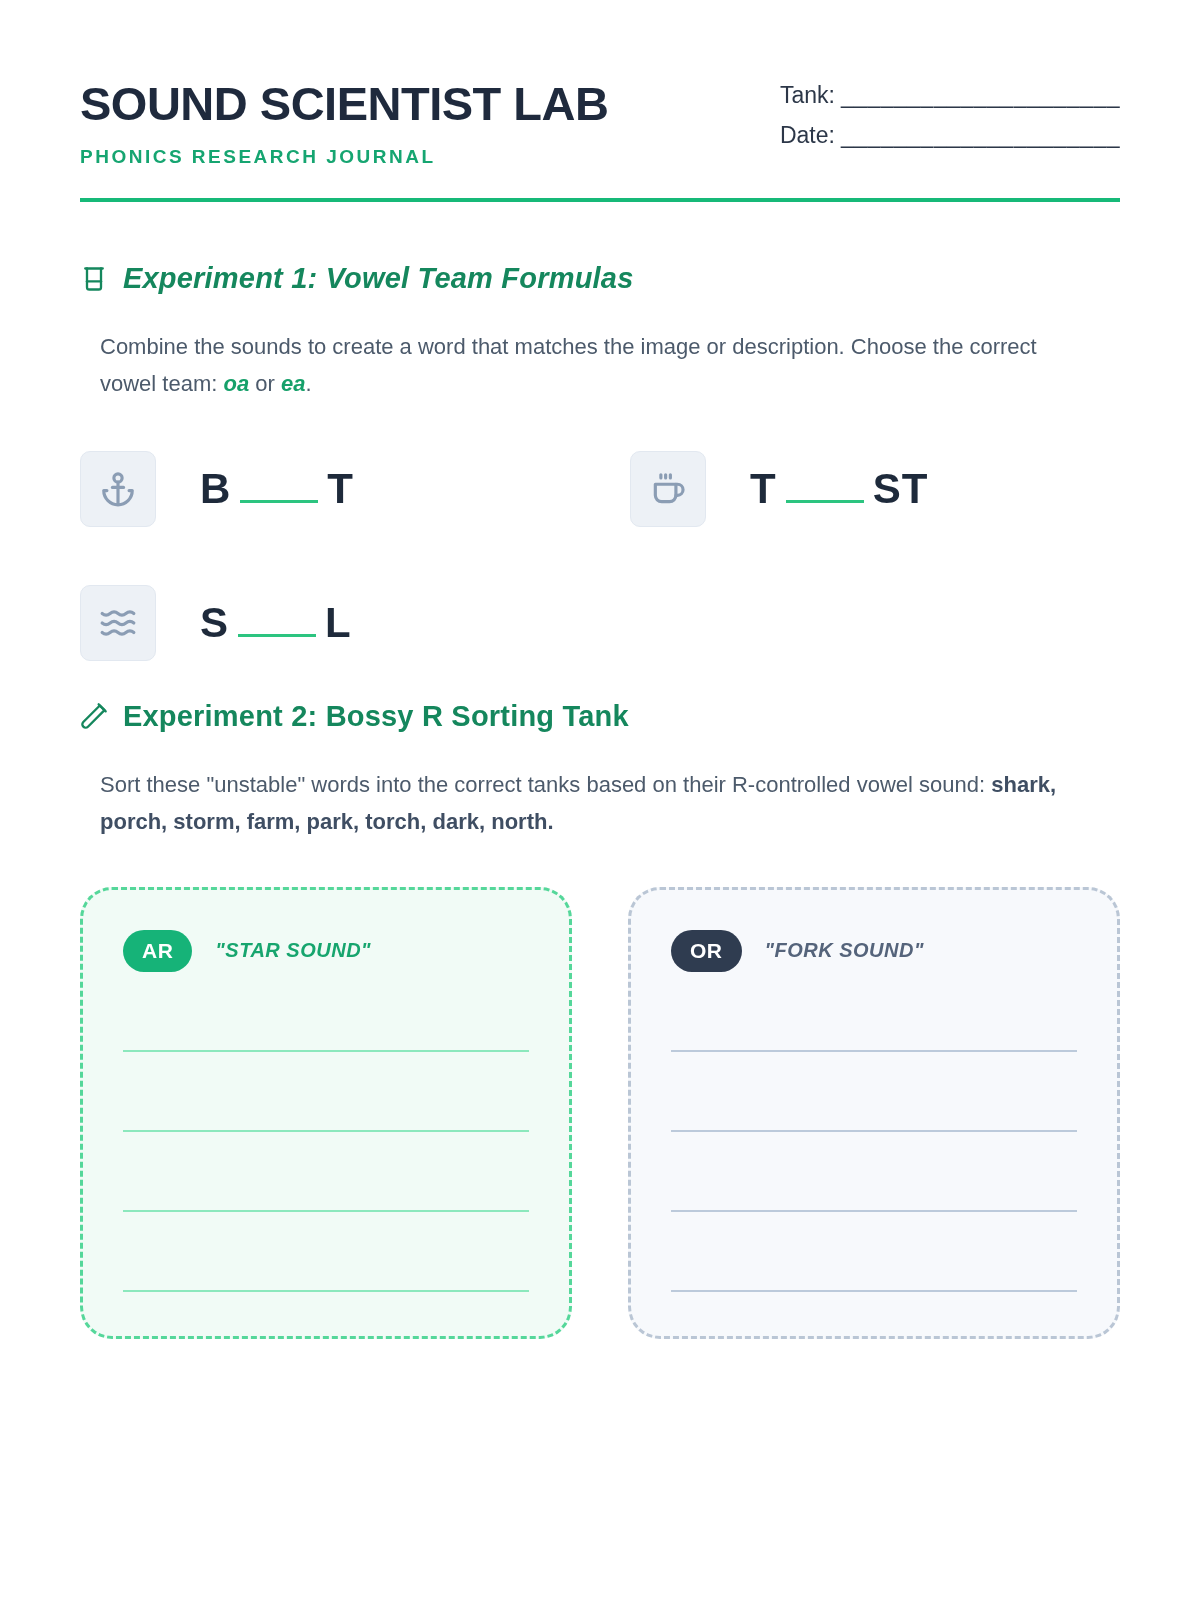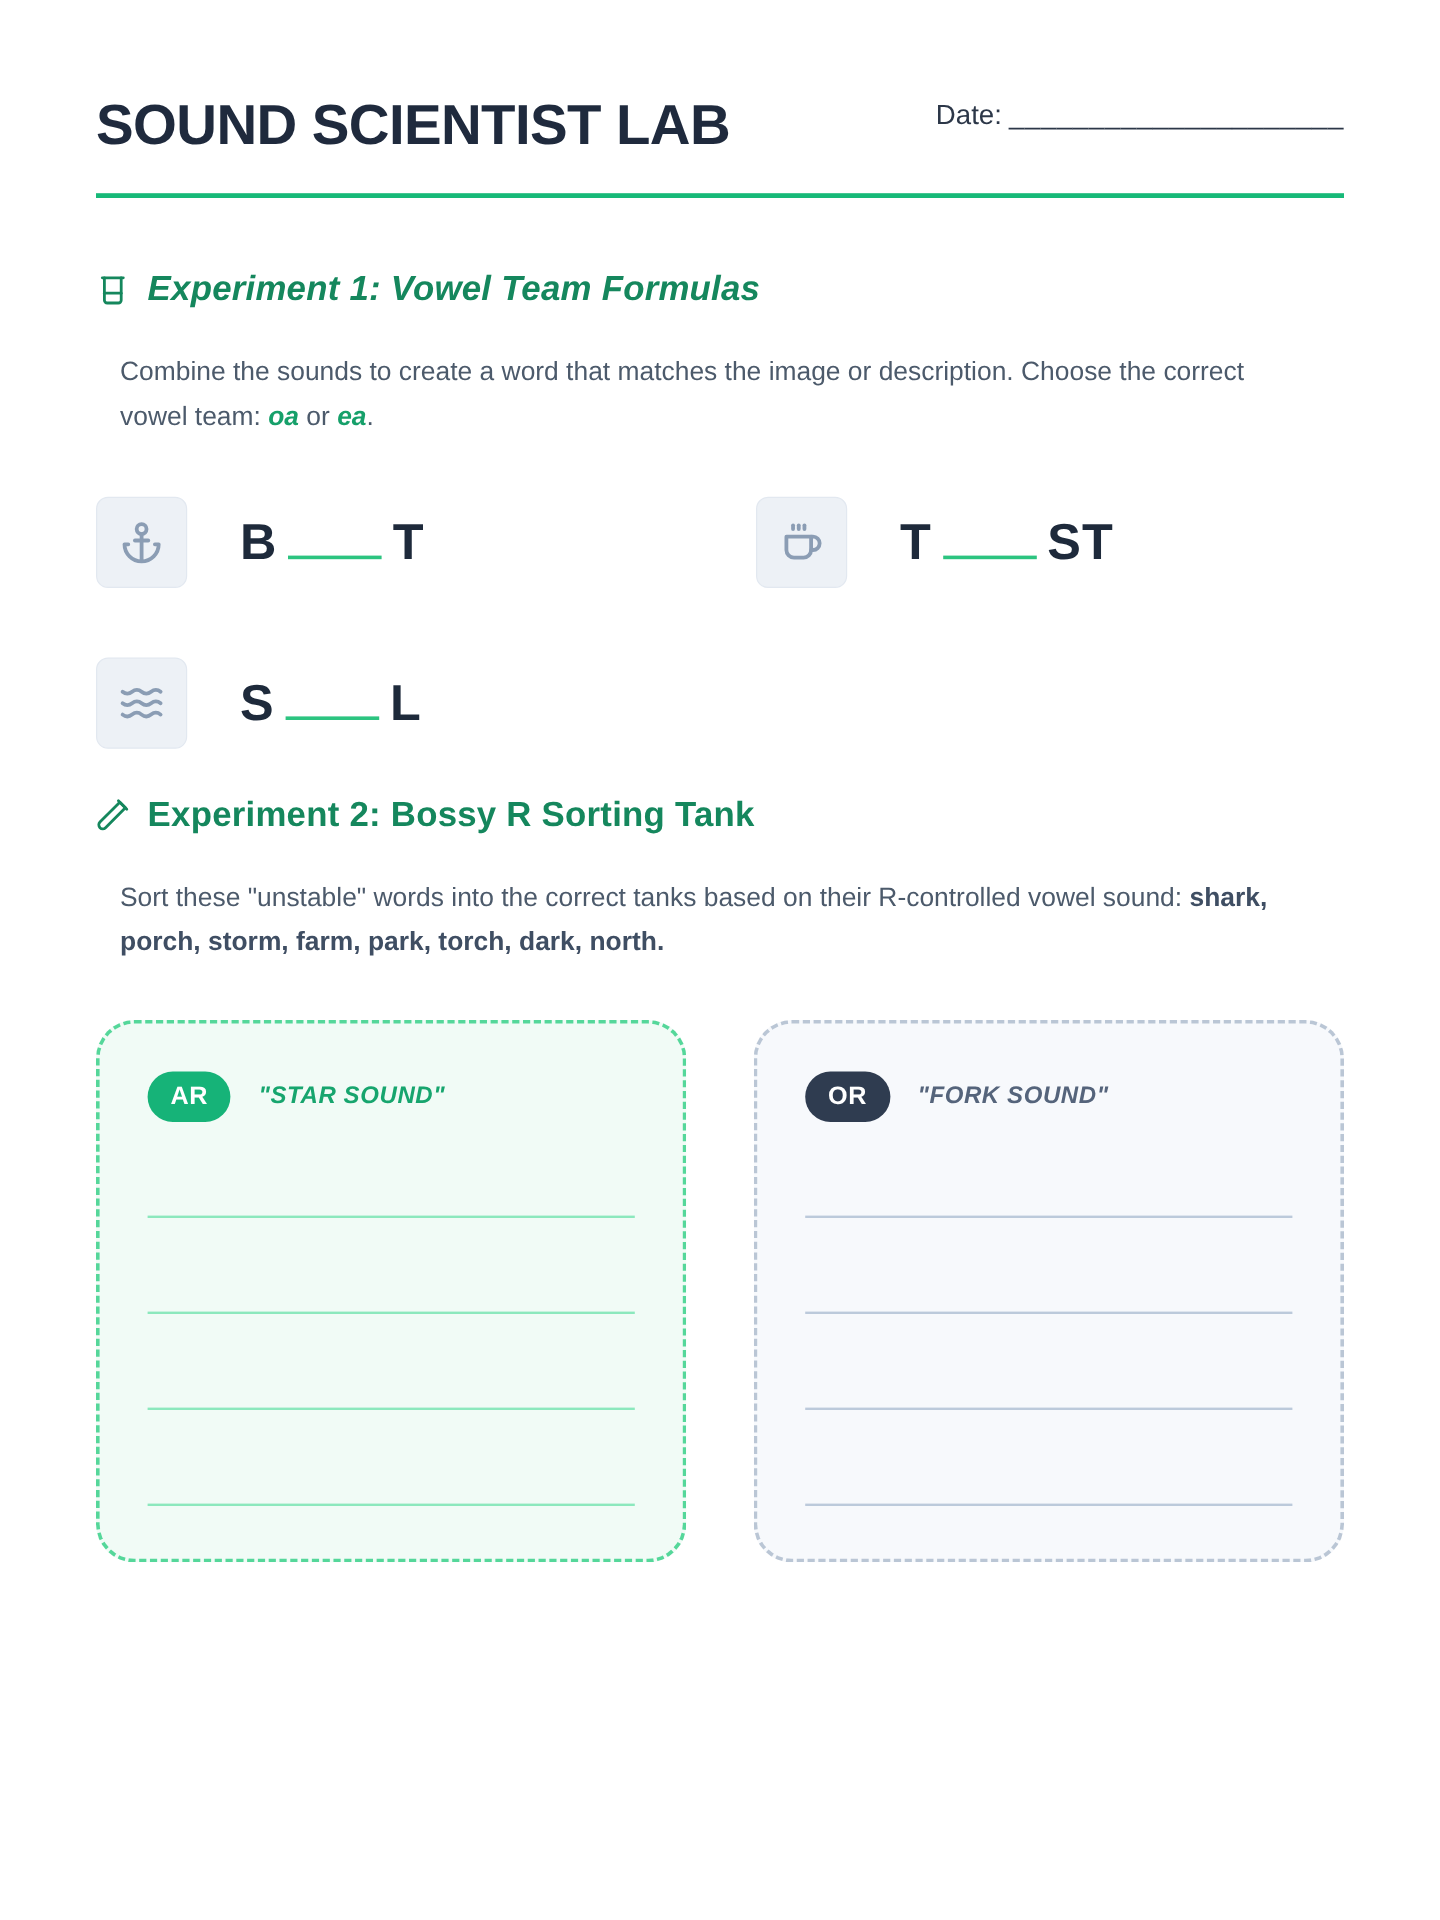--- a/index.html
+++ b/index.html
@@ -91,22 +91,26 @@
   .tank-or .writing-line { border-color: #bccadb; }
 </style>
 </head>
 <body>
 
 <div class="page">
 
   <div class="header">
     <div>
       <div class="page-title">SOUND SCIENTIST LAB</div>
+      <div class="page-subtitle">PHONICS RESEARCH JOURNAL</div>
     </div>
     <div class="name-date">
+      <div class="nd-row">
+        <span class="nd-label">Tank:</span><span class="nd-line">_____________________</span>
+      </div>
       <div class="nd-row">
         <span class="nd-label">Date:</span><span class="nd-line">_____________________</span>
       </div>
     </div>
   </div>
   <hr class="top-rule">
 
   <div class="section-heading exp1-heading">
     <span class="sh-icon">
       <svg viewBox="0 0 24 24" fill="none" stroke="currentColor" stroke-width="2" stroke-linecap="round" stroke-linejoin="round">

